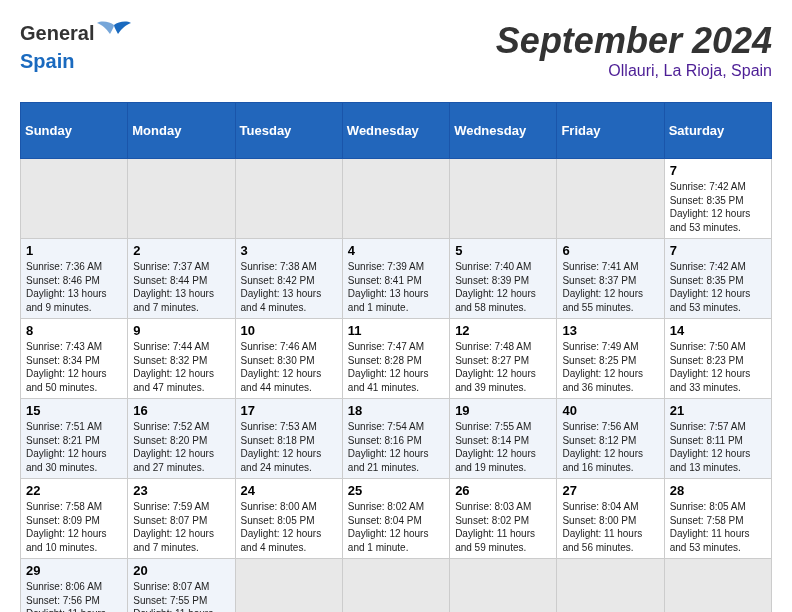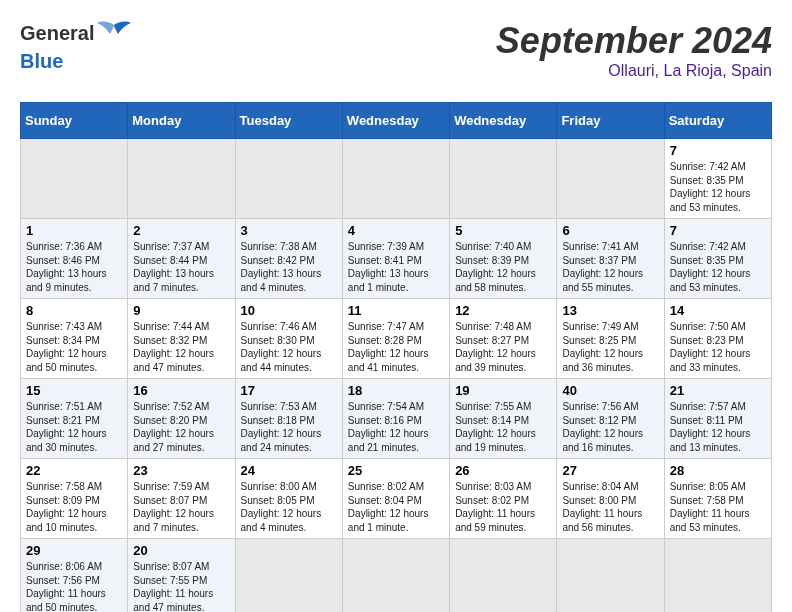--- a/index.html
+++ b/index.html
@@ -39,21 +39,21 @@
       color: #4c1d95;
     }
     .calendar {
       width: 100%;
       border-collapse: collapse;
       font-size: 11px;
     }
     .calendar th {
       background: #2266bb;
       color: #fff;
-      padding: 10px 4px;
+      padding: 20px 4px;
       text-align: left;
       font-size: 13px;
       font-weight: bold;
       border: 1px solid #1a55aa;
     }
     .calendar td {
       border: 1px solid #ccc;
       vertical-align: top;
       padding: 4px 5px;
       width: calc(100% / 7);
@@ -92,21 +92,21 @@
 
 <div class="header">
   <div class="logo">
     <div>
       <div style="font-size:20px;font-weight:bold;line-height:1.1;">
         <span style="color:#333;">General</span><svg class="logo-bird" viewBox="0 0 36 30" style="display:inline-block;vertical-align:middle;">
             <path d="M18 5 C22 2, 30 0, 35 3 C30 5, 26 8, 22 14 C20 10, 18 7, 18 5Z" fill="#1a6abf"></path>
             <path d="M18 5 C14 2, 6 0, 1 3 C6 5, 10 8, 14 14 C16 10, 18 7, 18 5Z" fill="#1a6abf" opacity="0.6"></path>
           </svg>
       </div>
-      <div style="font-size:20px;font-weight:bold;color:#1a6abf;line-height:1.1;">Blue</div>
+      <div style="font-size:20px;font-weight:bold;color:#1a6abf;line-height:1.1;">Spain</div>
     </div>
   </div>
   <div class="title-block">
     <div class="month-title">September 2024</div>
     <div class="location">Ollauri, La Rioja, Spain</div>
   </div>
 </div>
 
 <table class="calendar">
   <thead>

